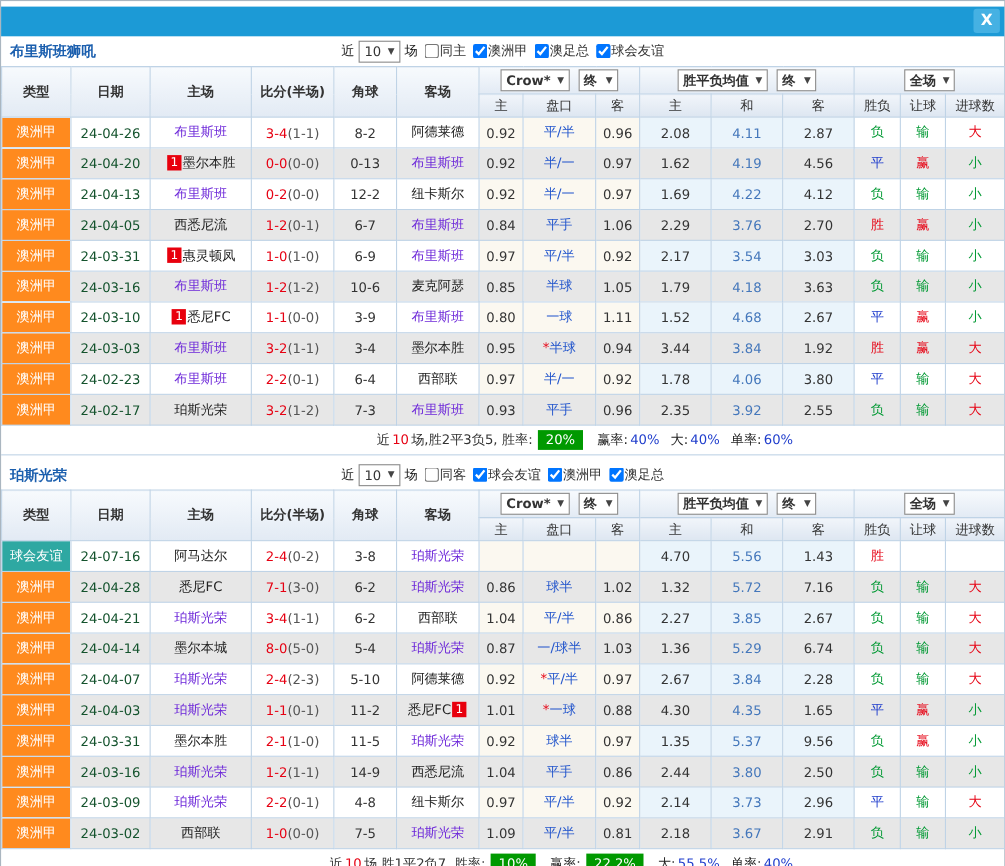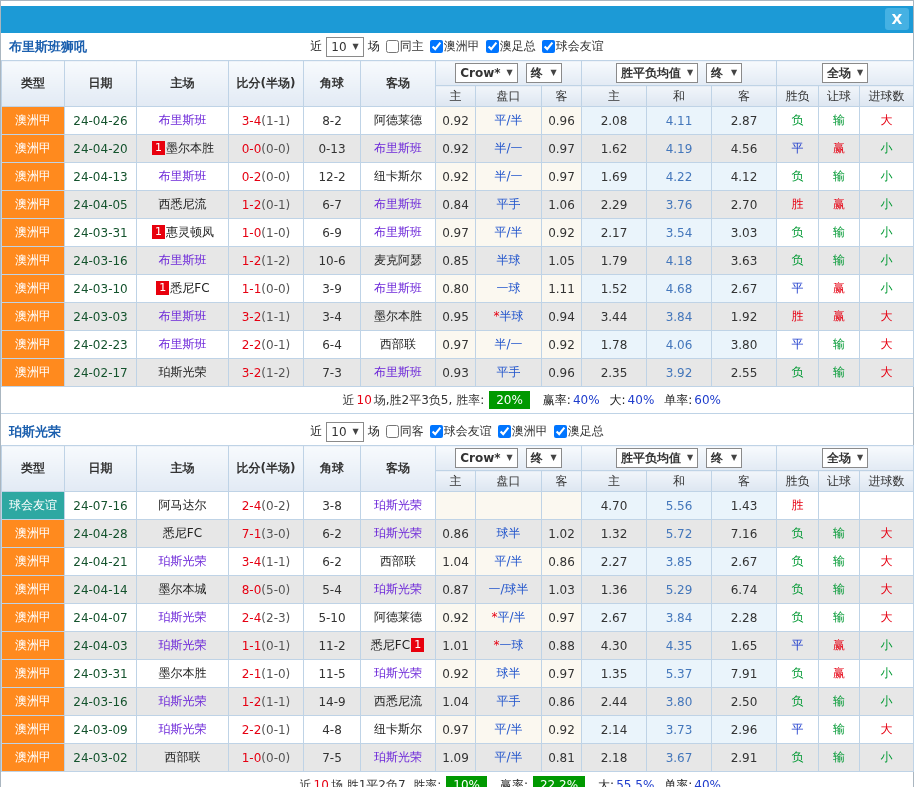--- a/index.html
+++ b/index.html
@@ -560,21 +560,21 @@
             <td class="td-date">24-03-31</td>
             <td class="td-team"><span class="tm">墨尔本胜</span></td>
             <td class="td-score"><span class="fscore">2-1</span><span class="hscore">(1-0)</span></td>
             <td class="td-corner">11-5</td>
             <td class="td-team"><span class="tm self">珀斯光荣</span></td>
             <td class="td-ah">0.92</td>
             <td class="td-ah"><span class="hcp">球半</span></td>
             <td class="td-ah">0.97</td>
             <td class="td-eu">1.35</td>
             <td class="td-eu mid">5.37</td>
-            <td class="td-eu">7.91</td>
+            <td class="td-eu">9.56</td>
             <td class="td-res c-green">负</td>
             <td class="td-res c-red">赢</td>
             <td class="td-res c-green">小</td>
           </tr>
           <tr class="even">
             <td class="td-type" style="background: rgb(255, 138, 30);">澳洲甲</td>
             <td class="td-date">24-03-16</td>
             <td class="td-team"><span class="tm self">珀斯光荣</span></td>
             <td class="td-score"><span class="fscore">1-2</span><span class="hscore">(1-1)</span></td>
             <td class="td-corner">14-9</td>

